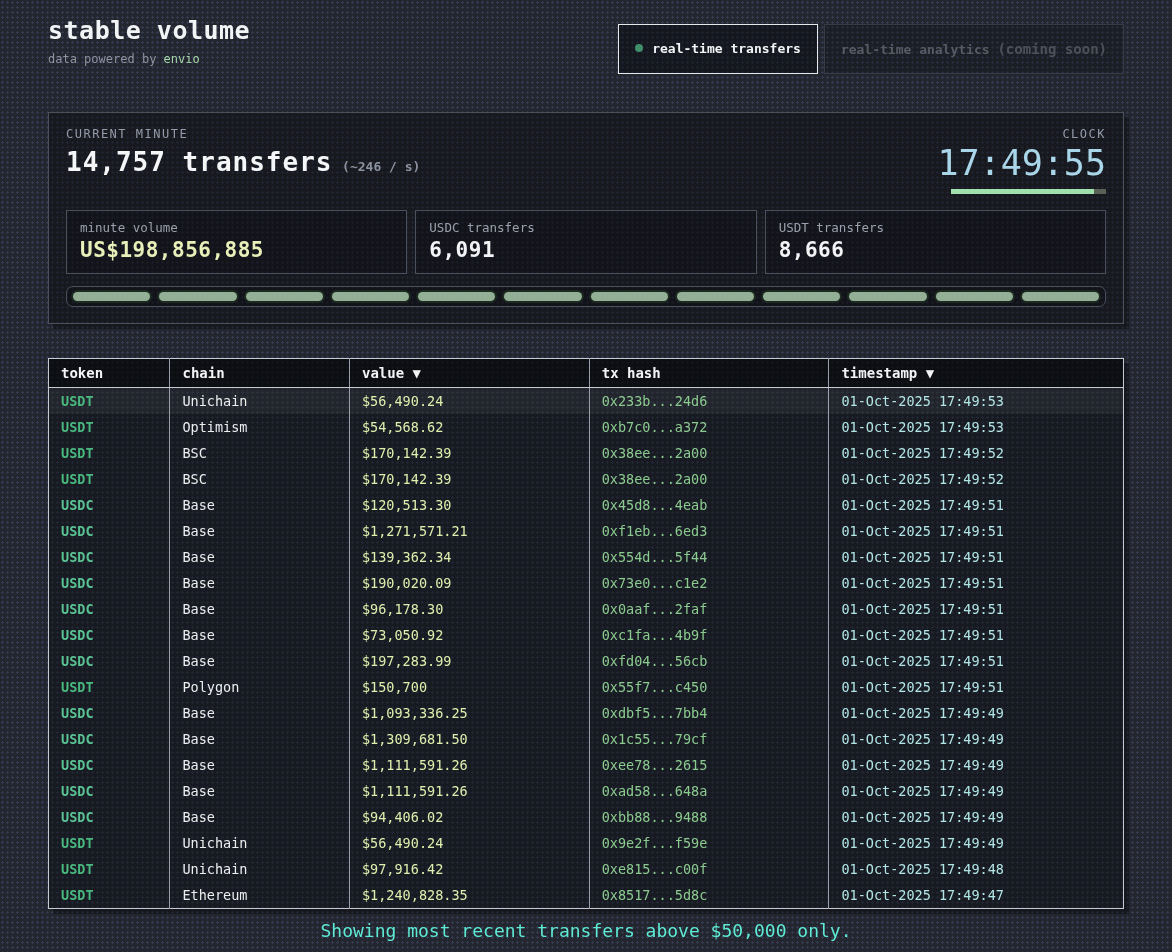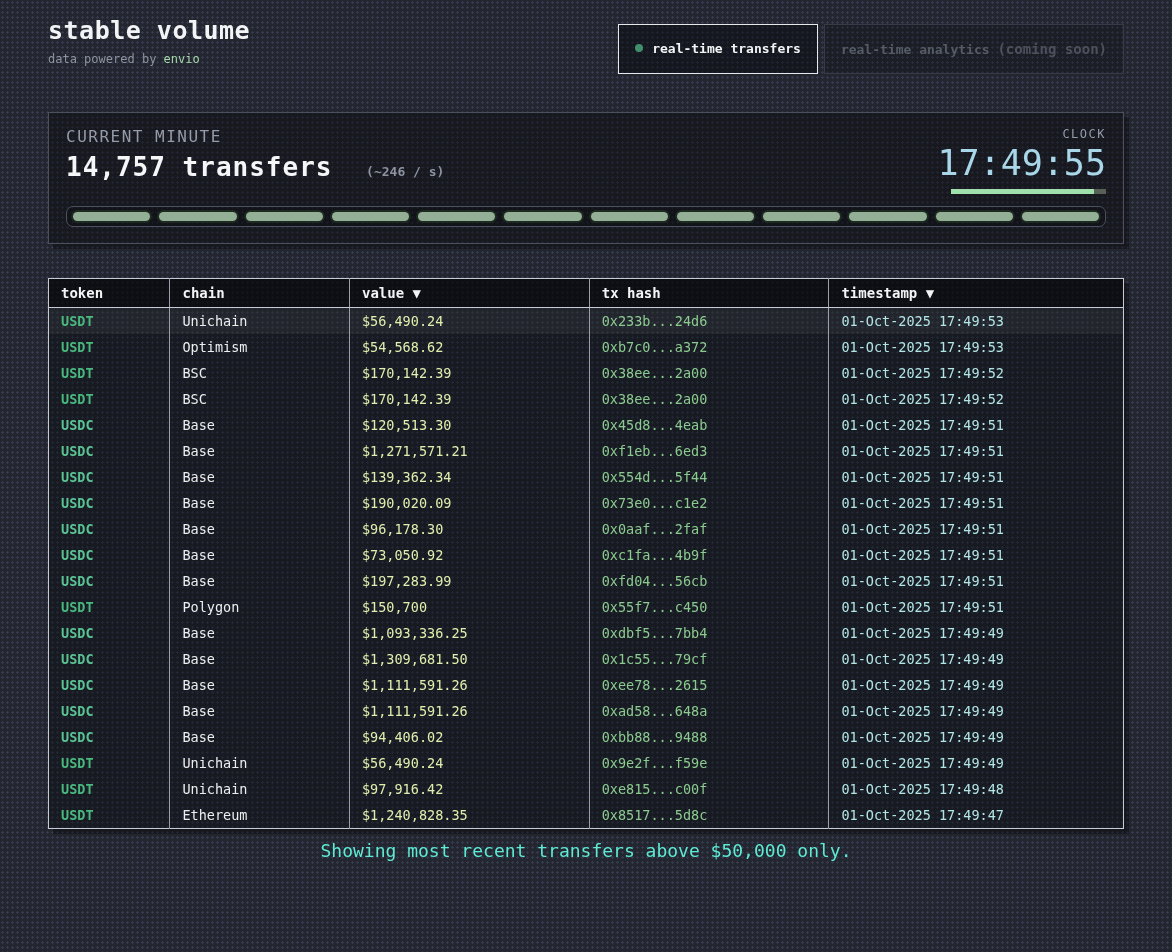--- a/index.html
+++ b/index.html
@@ -26,24 +26,24 @@
   .live-dot { display: inline-block; width: 8px; height: 8px; border-radius: 50%;
     background: #3f8f6a; margin-right: 9px; vertical-align: 1px; }
   .tab.disabled .suffix { font-size: 14px; color: #4c515b; }
 
   
   .hero {
     margin-top: 38px; border: 1px solid #4a505c; background: rgba(6,8,12,0.42);
     padding: 14px 17px 16px 17px; box-shadow: 5px 5px 0 rgba(0,0,0,0.35);
   }
   .hero-top { display: flex; justify-content: space-between; align-items: flex-start; }
-  .eyebrow { font-size: 16px; letter-spacing: 1.5px; color: #959ba8; }
+  .eyebrow { font-size: 12px; letter-spacing: 1.5px; color: #959ba8; }
   .headline { margin-top: 6px; }
   .headline .count-word { font-size: 26px; font-weight: bold; color: #f4f6f8; letter-spacing: 1px; }
-  .headline .rate { font-size: 13px; font-weight: bold; color: #8d93a0; margin-left: 24px; }
+  .headline .rate { font-size: 13px; font-weight: bold; color: #8d93a0; margin-left: 0; }
   .clockbox { text-align: right; }
   .clock-label { font-size: 12px; letter-spacing: 1.5px; color: #959ba8; }
   .clock-time { font-size: 35px; font-weight: normal; color: var(--clock-blue, #a9d6e8); margin-top: 2px; }
   .clock-progress { margin-top: 6px; width: 155px; height: 5px; background: #596055; margin-left: auto; }
   .clock-progress-fill { height: 100%; background: var(--accent-green, #9fe0ad); }
 
   .stats { display: flex; gap: 8px; margin-top: 16px; }
   .stat-box { flex: 1; border: 1px solid #4a505c; padding: 9px 13px 11px 13px; background: rgba(6,8,12,0.25); }
   .stat-label { font-size: 12.5px; color: #9aa0ac; }
   .stat-value { font-size: 21px; font-weight: bold; color: #f2f4f6; margin-top: 3px; letter-spacing: 0.5px; }
@@ -116,20 +116,34 @@
       </div>
       <div class="clockbox">
         <div class="clock-label">CLOCK</div>
         <div class="clock-time">17:49:55</div>
         <div class="clock-progress">
           <div class="clock-progress-fill" style="width: 92%;"></div>
         </div>
       </div>
     </div>
 
+    <div class="stats">
+      <div class="stat-box">
+        <div class="stat-label">minute volume</div>
+        <div class="stat-value volume">US$198,856,885</div>
+      </div>
+      <div class="stat-box">
+        <div class="stat-label">USDC transfers</div>
+        <div class="stat-value">6,091</div>
+      </div>
+      <div class="stat-box">
+        <div class="stat-label">USDT transfers</div>
+        <div class="stat-value">8,666</div>
+      </div>
+    </div>
 
     <div class="segbar">
         <div class="seg-slot">
           <div class="seg-fill"></div>
         </div>
         <div class="seg-slot">
           <div class="seg-fill"></div>
         </div>
         <div class="seg-slot">
           <div class="seg-fill"></div>

